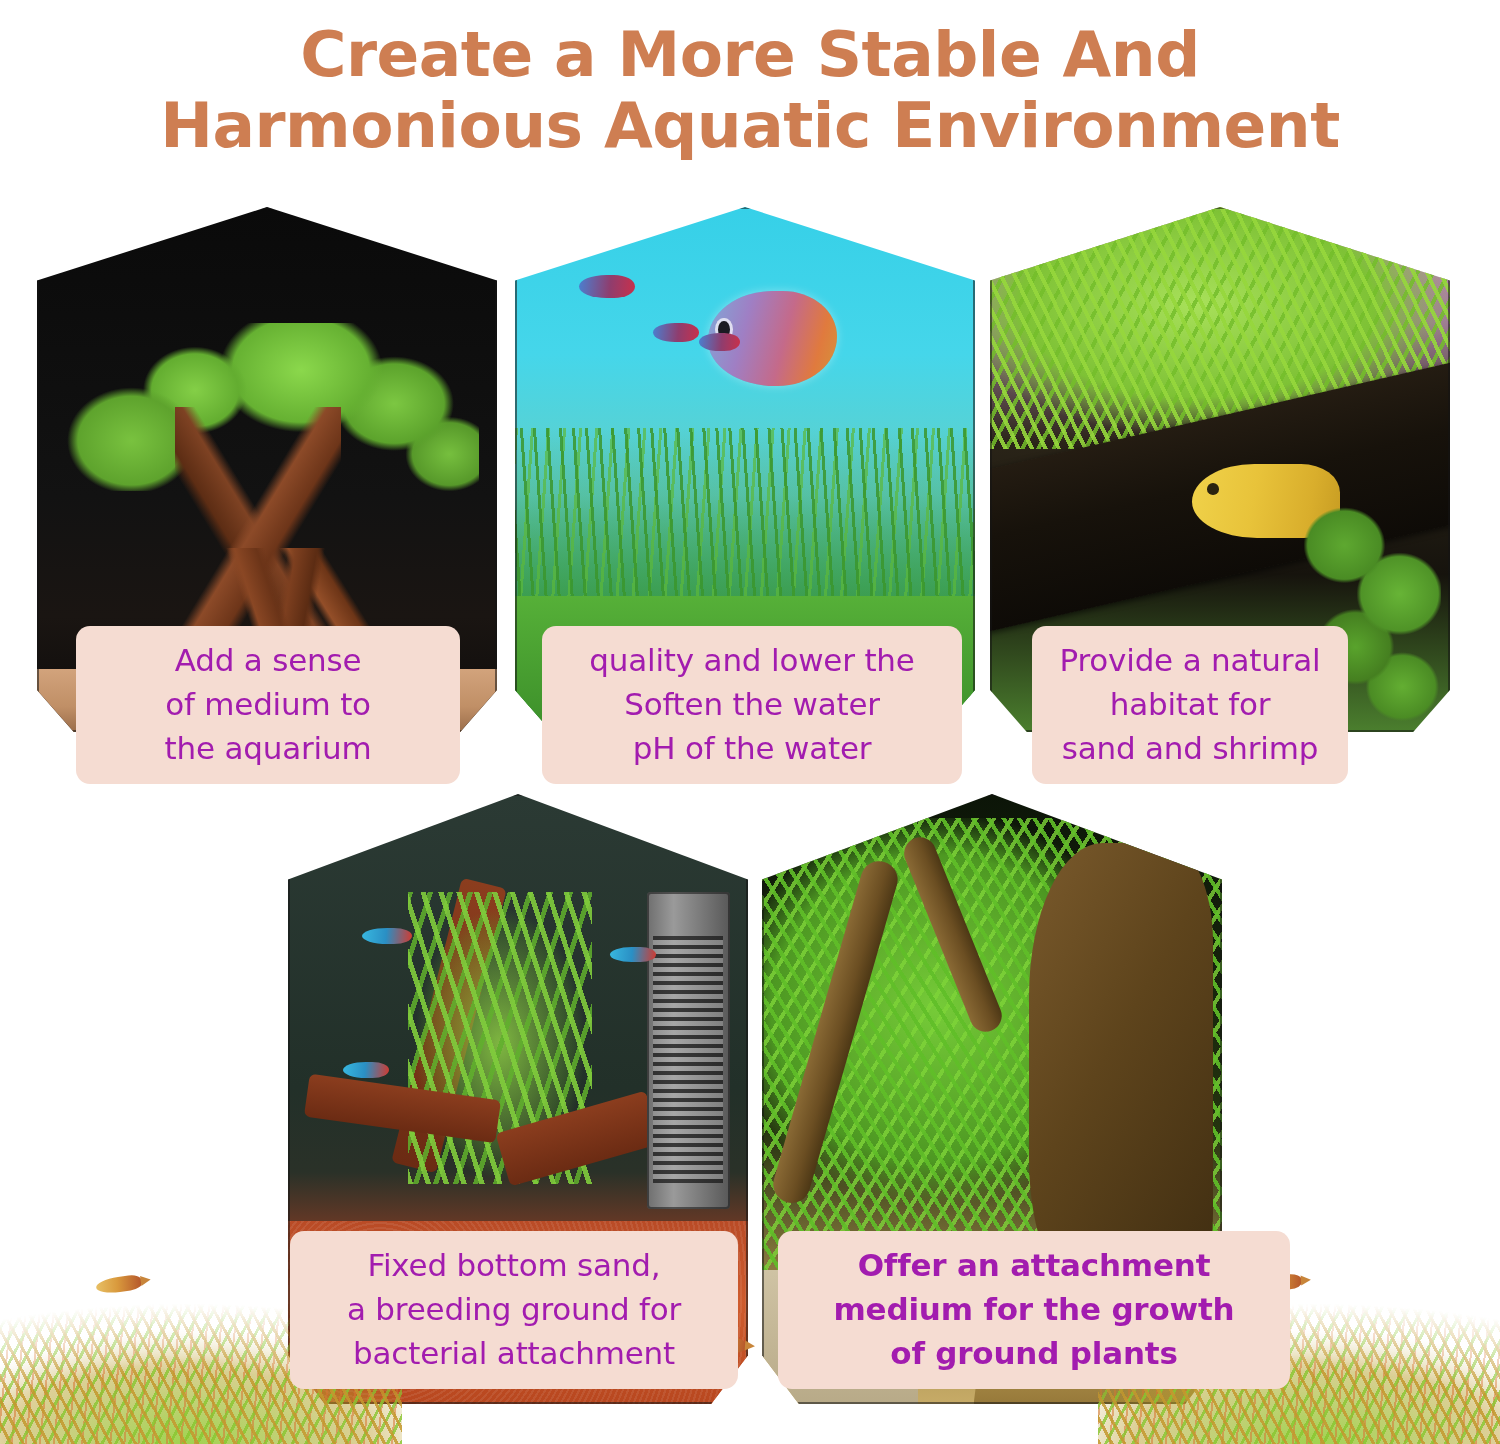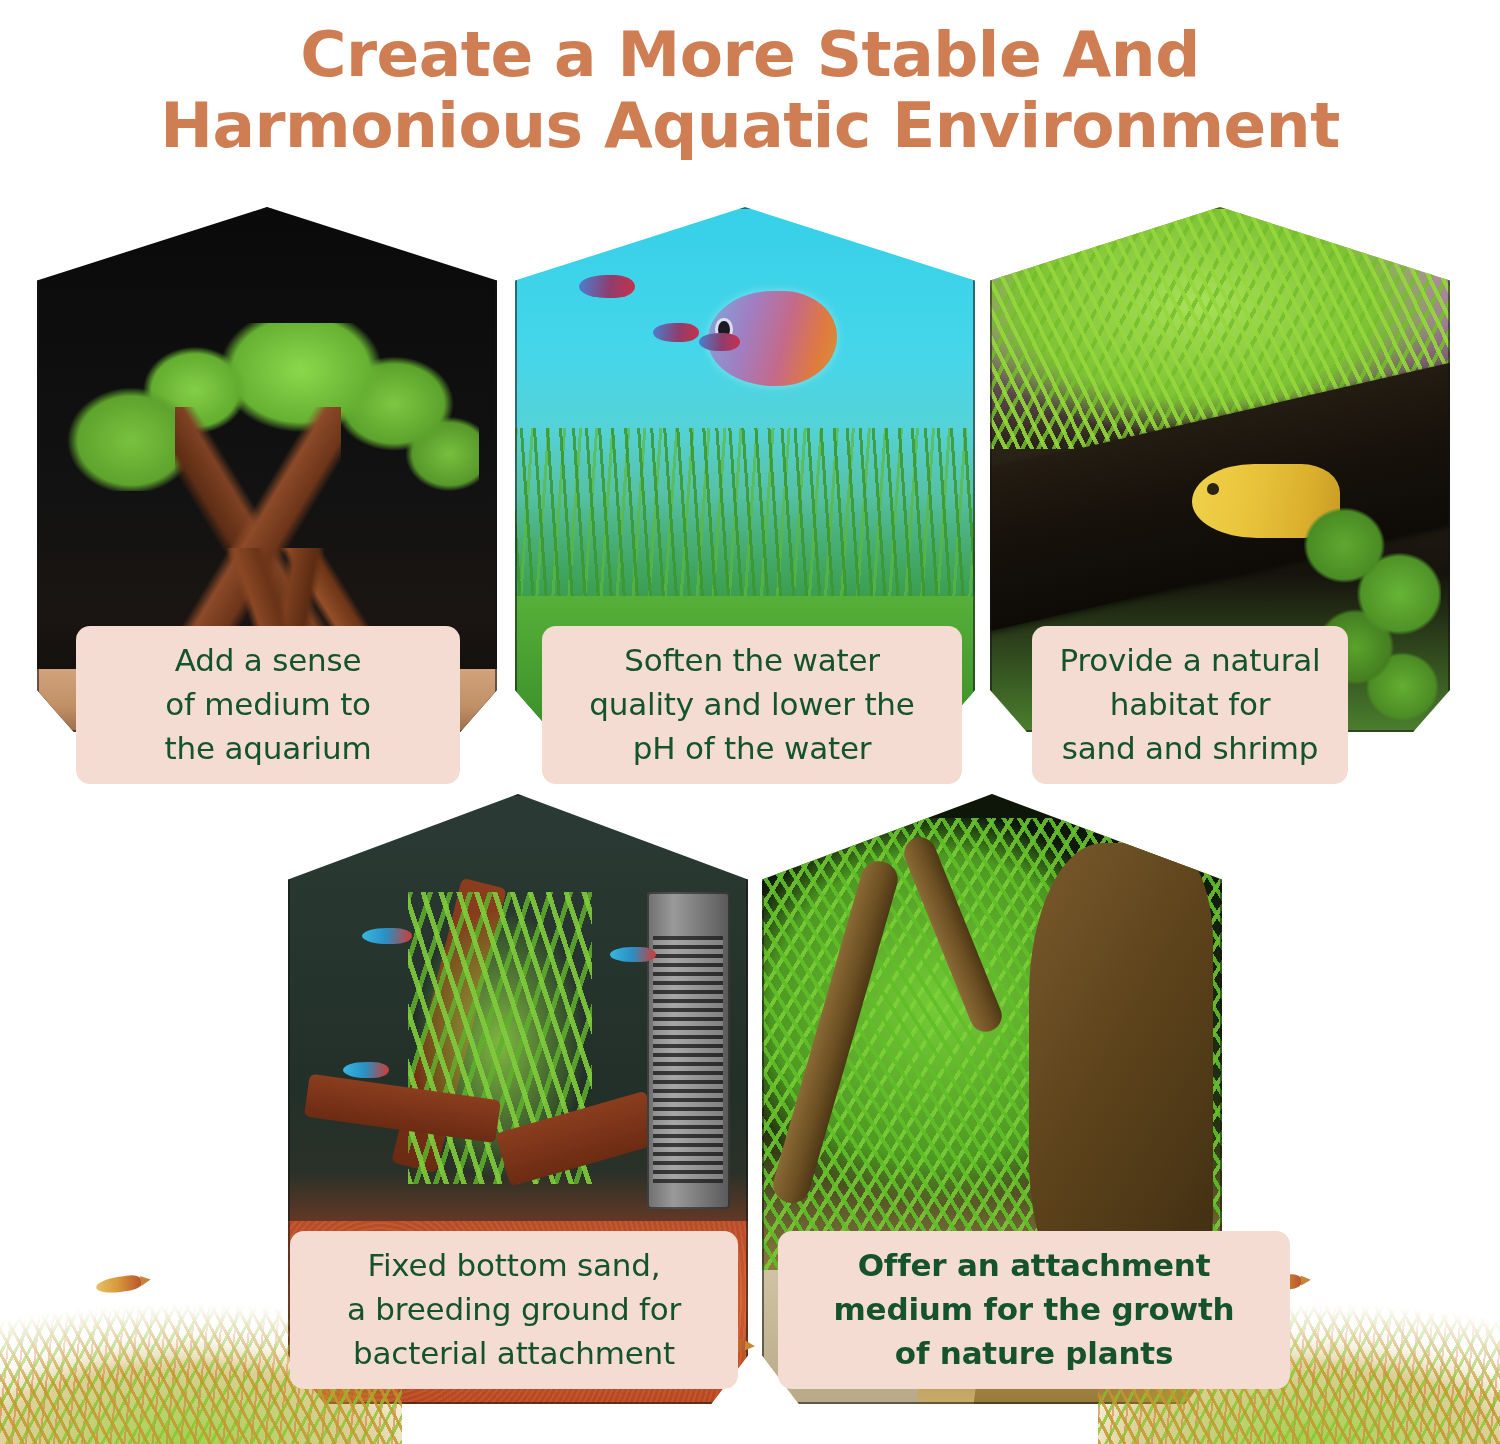--- a/index.html
+++ b/index.html
@@ -77,21 +77,21 @@
       0% 92%
     );
     pointer-events: none;
   }
 
   
   .caption {
     position: absolute;
     background: #f5dcd2;
     border-radius: 14px;
-    color: #14532d;
+    color: #a21caf;
     text-align: center;
     font-size: 31px;
     line-height: 1.42;
     padding: 12px 16px 14px 16px;
     font-family: "DejaVu Sans", "Liberation Sans", sans-serif;
     letter-spacing: -0.2px;
     z-index: 5;
   }
   .caption span { display: block; white-space: nowrap; }
 
@@ -370,22 +370,22 @@
     <div class="card-photo ph-blue">
       <div class="blue-grass"></div>
       <div class="blue-carpet"></div>
       <div class="gourami"></div>
       <div class="tetra-a"></div>
       <div class="tetra-b"></div>
       <div class="tetra-c"></div>
     </div>
   </div>
   <div class="caption cap-2">
+    <span>quality and lower the</span>
     <span>Soften the water</span>
-    <span>quality and lower the</span>
     <span>pH of the water</span>
   </div>
 
   <div class="card card-3">
     <div class="card-photo ph-moss">
       <div class="moss-top"></div>
       <div class="driftwood-bar"></div>
       <div class="pleco"></div>
       <div class="moss-plant"></div>
     </div>
@@ -421,21 +421,21 @@
       <div class="gw-branch-a"></div>
       <div class="gw-branch-b"></div>
       <div class="gw-stump"></div>
       <div class="gw-rock"></div>
       <div class="gw-gravel"></div>
     </div>
   </div>
   <div class="caption cap-5">
     <span>Offer an attachment</span>
     <span>medium for the growth</span>
-    <span>of nature plants</span>
+    <span>of ground plants</span>
   </div>
 
 </div>
 
 <div class="bottom-deco">
   <div class="deco-left"></div>
   <div class="deco-right"></div>
   <div class="deco-fish fish-1"></div>
   <div class="deco-fish fish-2"></div>
   <div class="deco-fish fish-3"></div>

